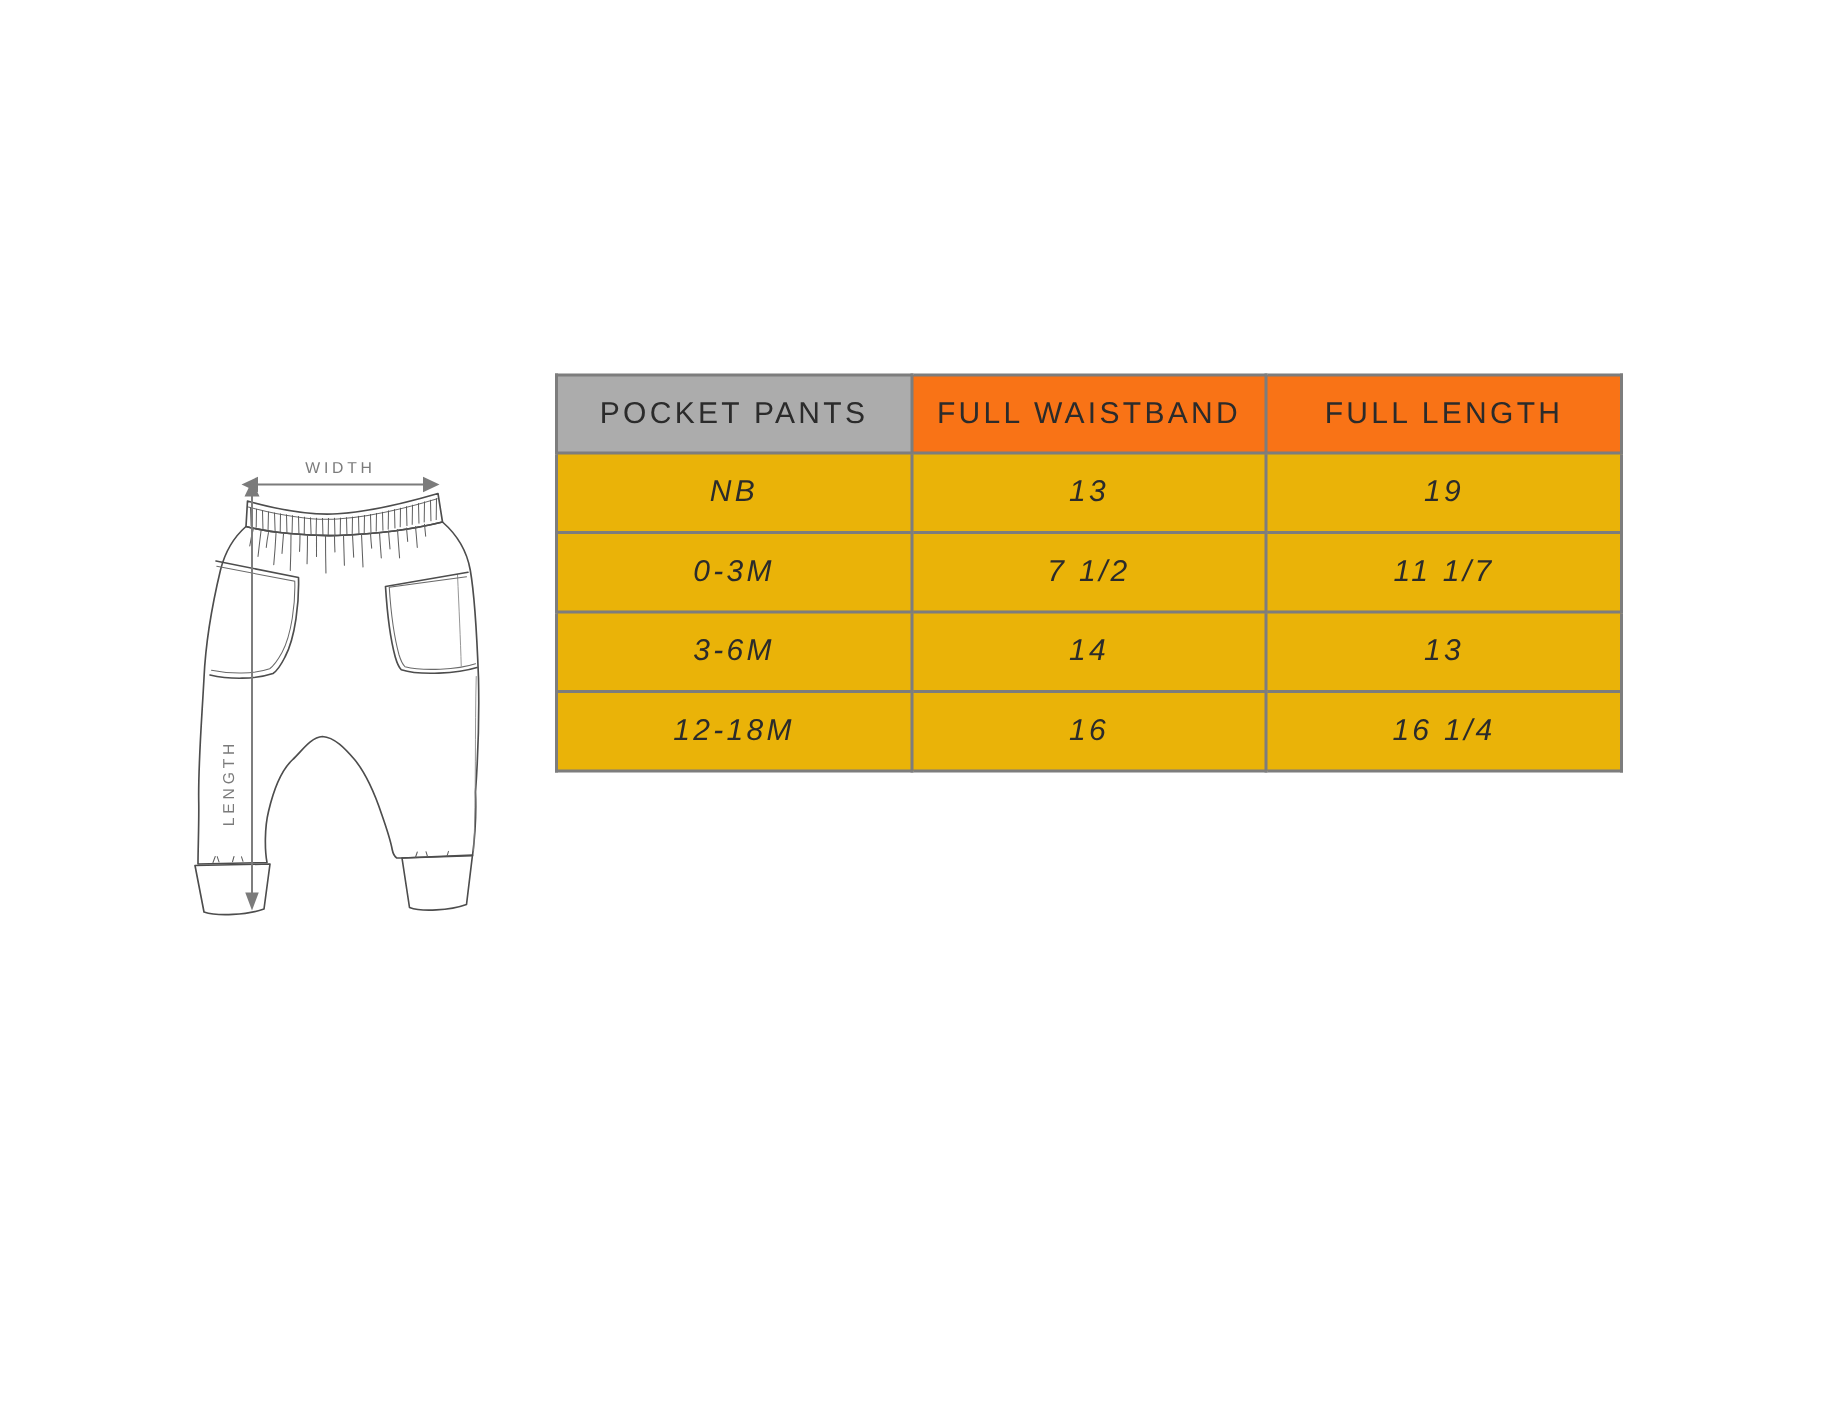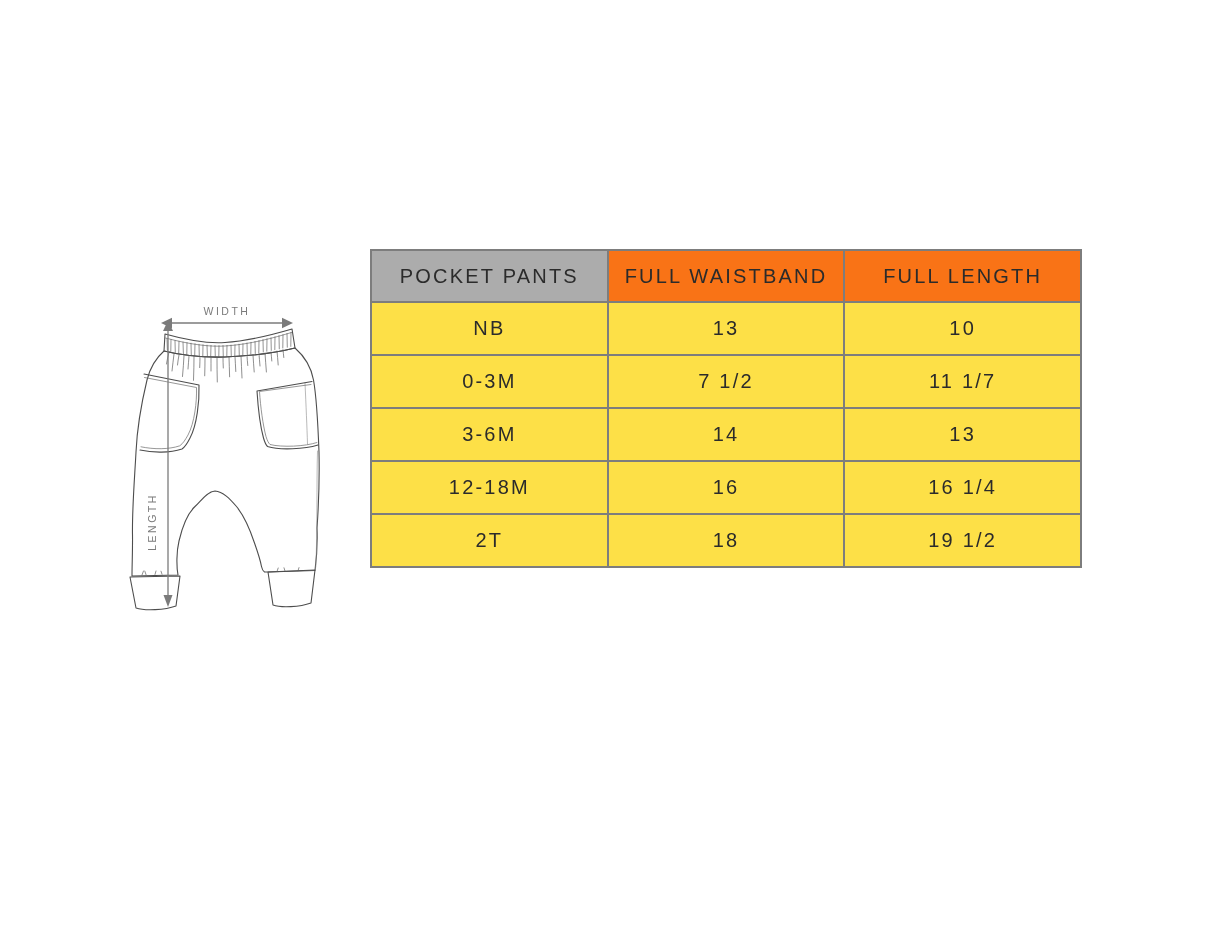--- a/index.html
+++ b/index.html
@@ -25,21 +25,21 @@
   .size-table{
     position:absolute;left:370px;top:249px;width:712px;
     border-collapse:collapse;table-layout:fixed;
   }
   .size-table th,.size-table td{
     border:2px solid #7d7d7d;text-align:center;vertical-align:middle;
     color:#2b2b2b;font-weight:400;font-size:20px;letter-spacing:2.2px;
     padding:0;
   }
   .size-table th{height:50px;}
-  .size-table td{height:51px;background:#fde047;}
+  .size-table td{height:51px;background:#eab308;font-style:italic;}
   .th-primary{background:#acacac;}
   .th-light{background:#f97316;}
 </style>
 </head>
 <body>
 
 <div class="canvas">
 
   <div class="diagram">
     <svg viewBox="0 0 215 330" xmlns="http://www.w3.org/2000/svg">
@@ -141,38 +141,33 @@
       <tr>
         <th class="th-primary">POCKET PANTS</th>
         <th class="th-light">FULL WAISTBAND</th>
         <th class="th-light">FULL LENGTH</th>
       </tr>
     </thead>
     <tbody>
       <tr>
         <td>NB</td>
         <td>13</td>
-        <td>10</td>
+        <td>19</td>
       </tr>
       <tr>
         <td>0-3M</td>
         <td>7 1/2</td>
         <td>11 1/7</td>
       </tr>
       <tr>
         <td>3-6M</td>
         <td>14</td>
         <td>13</td>
       </tr>
       <tr>
         <td>12-18M</td>
         <td>16</td>
         <td>16 1/4</td>
       </tr>
-      <tr>
-        <td>2T</td>
-        <td>18</td>
-        <td>19 1/2</td>
-      </tr>
     </tbody>
   </table>
 
 </div>
 
 </body></html>

